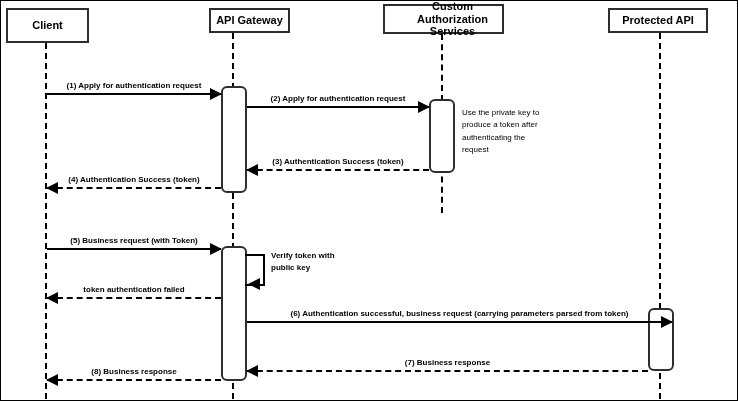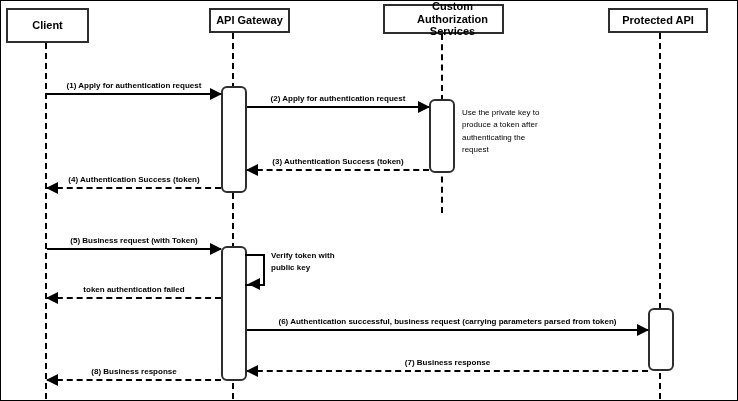--- a/index.html
+++ b/index.html
@@ -52,21 +52,21 @@
   }
   .arrow.right { right:-1px; border-left:12px solid #000; }
   .arrow.left  { left:-1px;  border-right:12px solid #000; }
 
   #m1    { left:46px;  top:80px;  width:174px; }
   #m2    { left:246px; top:93px;  width:182px; }
   #m3    { left:246px; top:156px; width:182px; }
   #m4    { left:46px;  top:174px; width:174px; }
   #m5    { left:46px;  top:235px; width:174px; }
   #mfail { left:46px;  top:284px; width:174px; }
-  #m6    { left:246px; top:316px; width:401px; }
+  #m6    { left:246px; top:308px; width:401px;padding-left:24px; }
   #m7    { left:246px; top:357px; width:401px; }
   #m8    { left:46px;  top:366px; width:174px; }
 
   
   .self-loop {
     position:absolute; left:244px; top:253px; width:20px; height:32px;
     box-sizing:border-box; border:2px solid #000; border-left:none; z-index:3;
   }
   .self-arrow {
     position:absolute; left:247px; top:277px; width:0; height:0; z-index:3;

